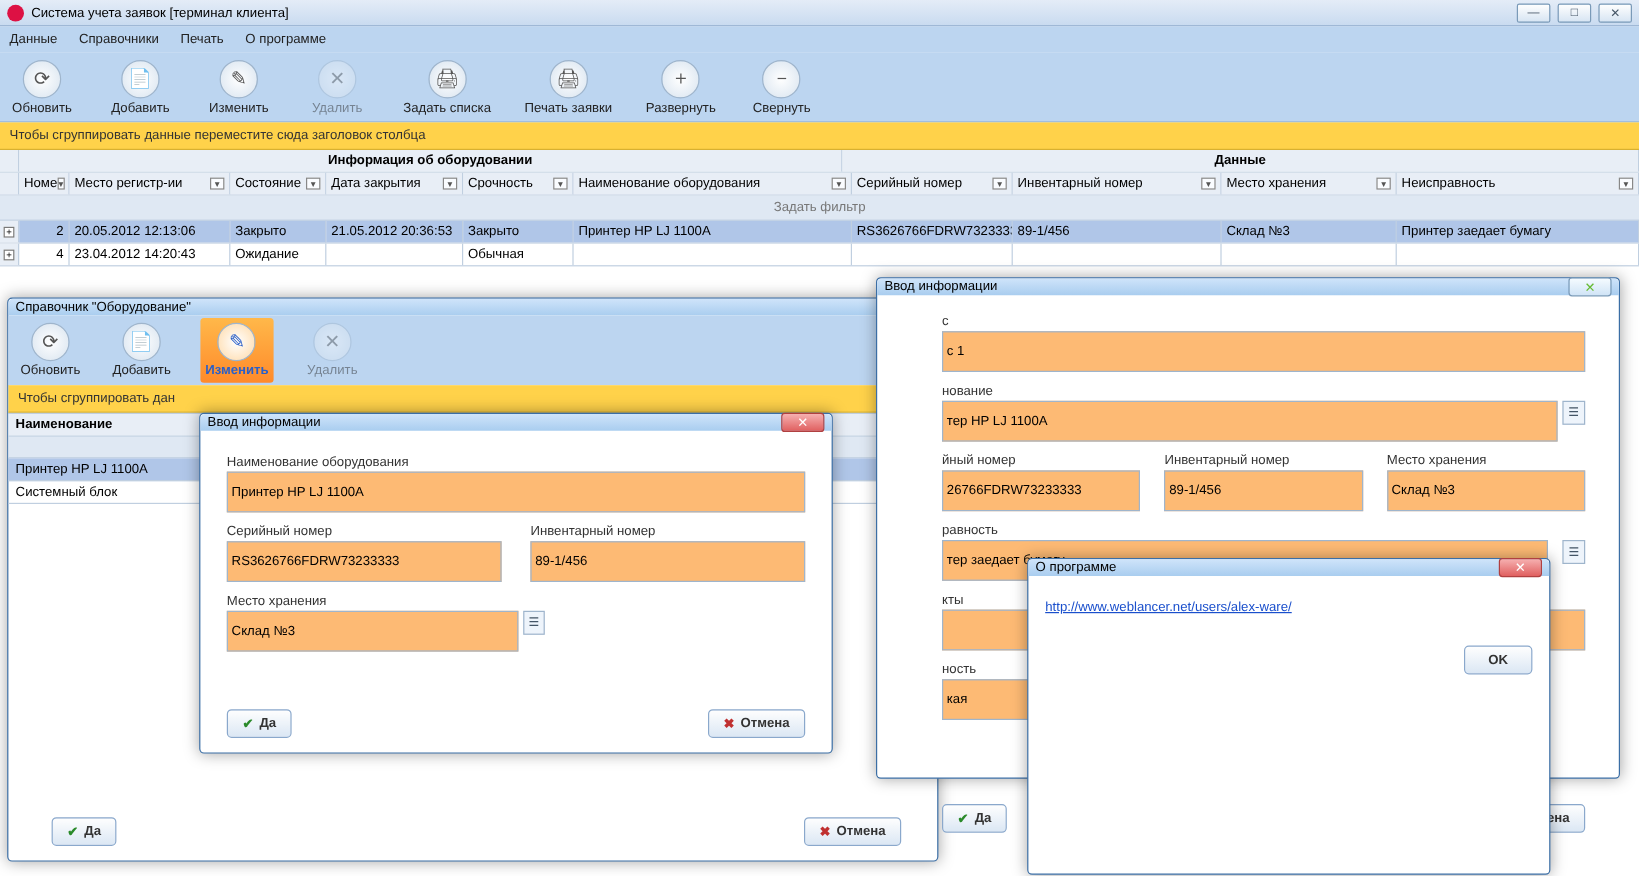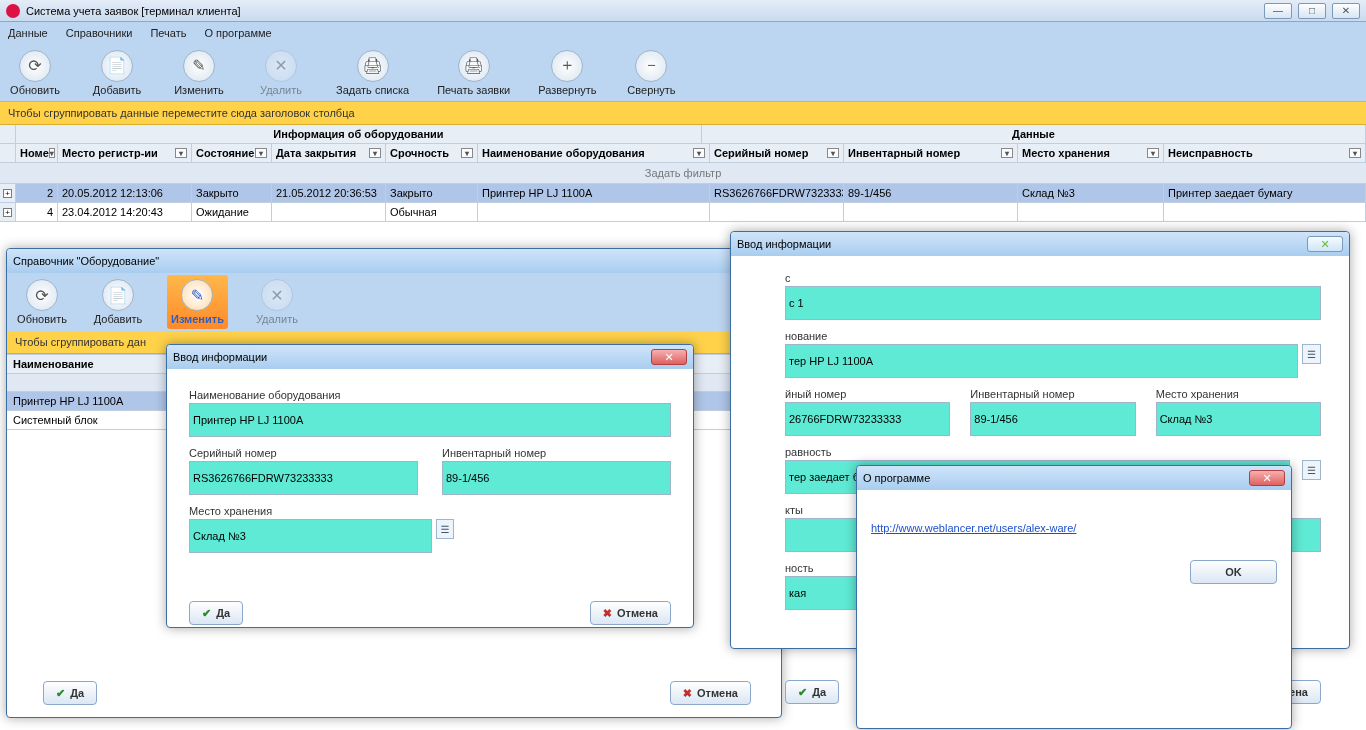--- a/index.html
+++ b/index.html
@@ -15,21 +15,21 @@
 .toolbar{height:58px;background:#bcd5f0;display:flex;align-items:center;padding:4px 8px;gap:28px;border-bottom:1px solid #9bb8d8}
 .tbtn{display:flex;flex-direction:column;align-items:center;gap:2px;min-width:54px}
 .tbtn .ticon{width:32px;height:32px;border-radius:50%;background:radial-gradient(#fff,#d7e3ef);border:1px solid #9fb5cc;display:flex;align-items:center;justify-content:center;font-size:16px;color:#555}
 .tbtn.dis{opacity:.45}
 .tbtn span.lbl{font-size:11px;color:#222}
 .group-hint{background:#ffd24a;padding:5px 8px;color:#333;border-bottom:1px solid #d8b030}
 .hdr-row{display:flex;background:#e8eef6;border-bottom:1px solid #c0cfe0}
 .hdr-row.sup{font-weight:bold;text-align:center}
 .hdr-row.sup .cell{justify-content:center;background:#e8eef6}
 .cell{border-right:1px solid #c0cfe0;padding:3px 4px;display:flex;align-items:center;background:#e8eef6;white-space:nowrap;overflow:hidden}
-.cell.bold{font-weight:bold}
+.cell.bold{font-weight:normal}
 .drop{width:12px;height:10px;margin-left:auto;border:1px solid #888;font-size:8px;display:flex;align-items:center;justify-content:center;color:#555;background:#fafcff}
 .filterrow{background:#dfe8f3;padding:4px;text-align:center;color:#777;border-bottom:1px solid #c0cfe0}
 .datarow{display:flex;border-bottom:1px solid #c0cfe0}
 .datarow .dc{border-right:1px solid #c0cfe0;padding:3px 4px;overflow:hidden}
 .datarow.sel .dc{background:#b0c6e8}
 .expander{width:16px;display:flex;align-items:center;justify-content:center;background:#e8eef6;border-right:1px solid #c0cfe0}
 .expander .box{width:9px;height:9px;border:1px solid #7a7a7a;font-size:8px;line-height:7px;text-align:center;background:#fff}
 .c-num{width:42px;text-align:right}
 .c-date{width:134px}
 .c-stat{width:80px}
@@ -38,28 +38,28 @@
 .c-name{width:232px}
 .c-ser{width:134px}
 .c-inv{width:174px}
 .c-loc{width:146px}
 .c-fault{width:186px}
 .colgroup-req{width:474px}
 .colgroup-equip{width:686px}
 .colgroup-other{flex:1}
 
 .window{position:absolute;background:#fff;border:1px solid #3b6ea5;box-shadow:0 0 12px rgba(0,0,0,.35);border-radius:4px}
-.window .wtitle{height:24px;background:linear-gradient(#cfe4fa,#a9cdef);display:flex;align-items:center;padding:0 6px;border-radius:4px 4px 0 0}
+.window .wtitle{height:14px;background:linear-gradient(#cfe4fa,#a9cdef);display:flex;align-items:center;padding:0 6px;border-radius:4px 4px 0 0}
 .window .wtitle .t{flex:1}
 .closex{width:36px;height:16px;border:1px solid #7a9ab8;border-radius:3px;background:linear-gradient(#f5fbff,#d0e4f6);display:flex;align-items:center;justify-content:center;font-size:11px;color:#6b3}
 .closex.red{background:linear-gradient(#f6b0b0,#e06060);color:#fff;border-color:#b04040}
 .btn{height:24px;padding:0 12px;border:1px solid #8aa8cc;border-radius:4px;background:linear-gradient(#fefefe,#dbe7f4);display:inline-flex;align-items:center;gap:5px;font-weight:bold;color:#333}
 .btn .ok{color:#2a8a2a}
 .btn .no{color:#c03030}
-input[type=text]{height:20px;border:1px solid #9fb5cc;padding:16px 3px;background:#5eead4;width:100%}
+input[type=text]{height:20px;border:1px solid #9fb5cc;padding:16px 3px;background:#fdba74;width:100%}
 .field-lbl{color:#333;margin:10px 0 2px}
 .pick{width:20px;height:20px;border:1px solid #9fb5cc;background:#eef4fb;display:inline-flex;align-items:center;justify-content:center;font-size:10px;color:#456}
 
 .subtoolbar{height:58px;background:#bcd5f0;display:flex;align-items:center;padding:4px 8px;gap:22px}
 .equip-list{border-top:1px solid #c0cfe0}
 .equip-list .ehdr{display:flex;background:#e8eef6;font-weight:bold;border-bottom:1px solid #c0cfe0}
 .equip-list .erow{display:flex;border-bottom:1px solid #c0cfe0}
 .equip-list .ec{padding:3px 6px;flex:1}
 .erow.sel{background:#b0c6e8}
 
@@ -329,18 +329,18 @@
     </div>
   </div>
 </div>
 
 <div class="window" style="left:856px;top:465px;width:436px;height:264px">
   <div class="wtitle">
     <div class="t">О программе</div>
     <div class="closex red">✕</div>
   </div>
   <div style="padding:14px">
-    <div style="margin-top:18px"><span class="link">http://www.weblancer.net/users/alex-ware/</span></div>
-    <div style="text-align:right;margin-top:26px"><div class="btn" style="width:87px;justify-content:center">
+    <div style="margin-top:6px"><span class="link">http://www.weblancer.net/users/alex-ware/</span></div>
+    <div style="text-align:right;margin-top:26px"><div class="btn" style="width:57px;justify-content:center">
           <span>OK</span>
         </div></div>
   </div>
 </div>
 
 </body></html>

